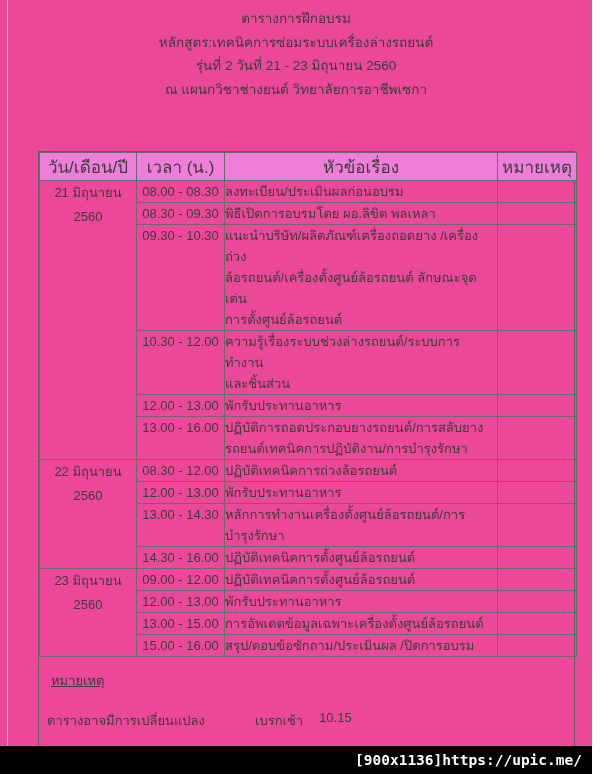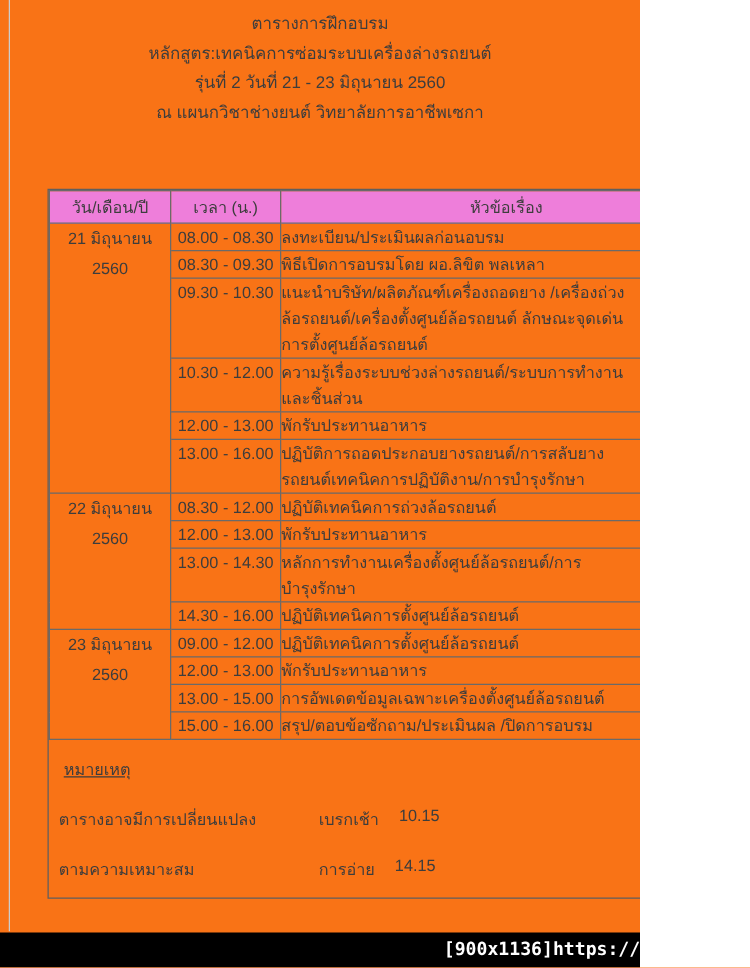--- a/index.html
+++ b/index.html
@@ -1,19 +1,19 @@
 <!DOCTYPE html>
 <html><head>
 <meta charset="utf-8">
 <style>
   html,body{margin:0;padding:0;}
   .page{
     position:relative;
-    width:512px;height:774px;
-    background:#f97316;
+    width:592px;height:774px;
+    background:#ec4899;
     font-family:"Liberation Sans",sans-serif;
     color:#3d3d3d;
     overflow:hidden;
     text-decoration:underline;
   }
   .scan-edge{
     position:absolute;left:7px;top:0;width:1px;height:745px;
     background:#cccccc;
   }
   .title-block{
@@ -33,21 +33,21 @@
     font-size:13px;
     color:#3d3d3d;
   }
   .schedule th,.schedule td{
     border:1px solid #6a6a6a;
     padding:0;
   }
   .schedule th{
     font-weight:400;
     height:25px;
-    font-size:13px;
+    font-size:17px;
   }
   th.col0{width:96px;}
   th.col1{width:87px;}
   th.col2{width:272px;}
   th.col3{width:78px;}
   .schedule td{vertical-align:top;}
   .day-cell{text-align:center;padding-top:1px;}
   .day-cell div{line-height:24px;}
   .time-cell{text-align:center;padding:2px 0 1px;}
   .time-cell{line-height:21px;}
@@ -84,21 +84,21 @@
       <div class="title-line">รุ่นที่  2 วันที่ 21 - 23 มิถุนายน 2560</div>
       <div class="title-line">ณ แผนกวิชาช่างยนต์  วิทยาลัยการอาชีพเซกา</div>
     </div>
 
   <div class="content-box">
     <table class="schedule">
         <thead>
           <tr>
             <th class="col0" style="background: rgb(238, 126, 218);">วัน/เดือน/ปี</th>
             <th class="col1" style="background: rgb(238, 126, 218);">เวลา (น.)</th>
-            <th class="col2" style="background: rgb(238, 126, 218); padding-left: 44px;">หัวข้อเรื่อง</th>
+            <th class="col2" style="background: rgb(238, 126, 218);">หัวข้อเรื่อง</th>
             <th class="col3" style="background: rgb(238, 126, 218);">หมายเหตุ</th>
           </tr>
         </thead>
         <tbody>
           <tr>
             <td class="day-cell" rowspan="6">
               <div>21  มิถุนายน</div>
               <div>2560</div>
             </td>
             <td class="time-cell">08.00 - 08.30</td>

